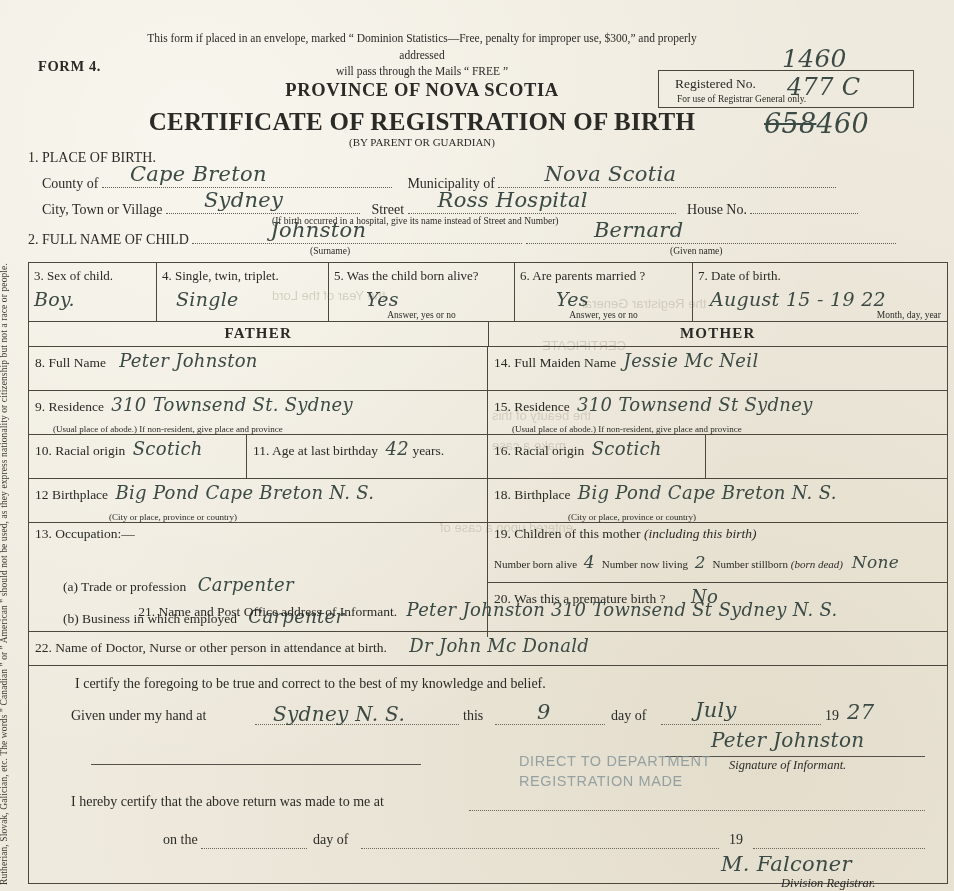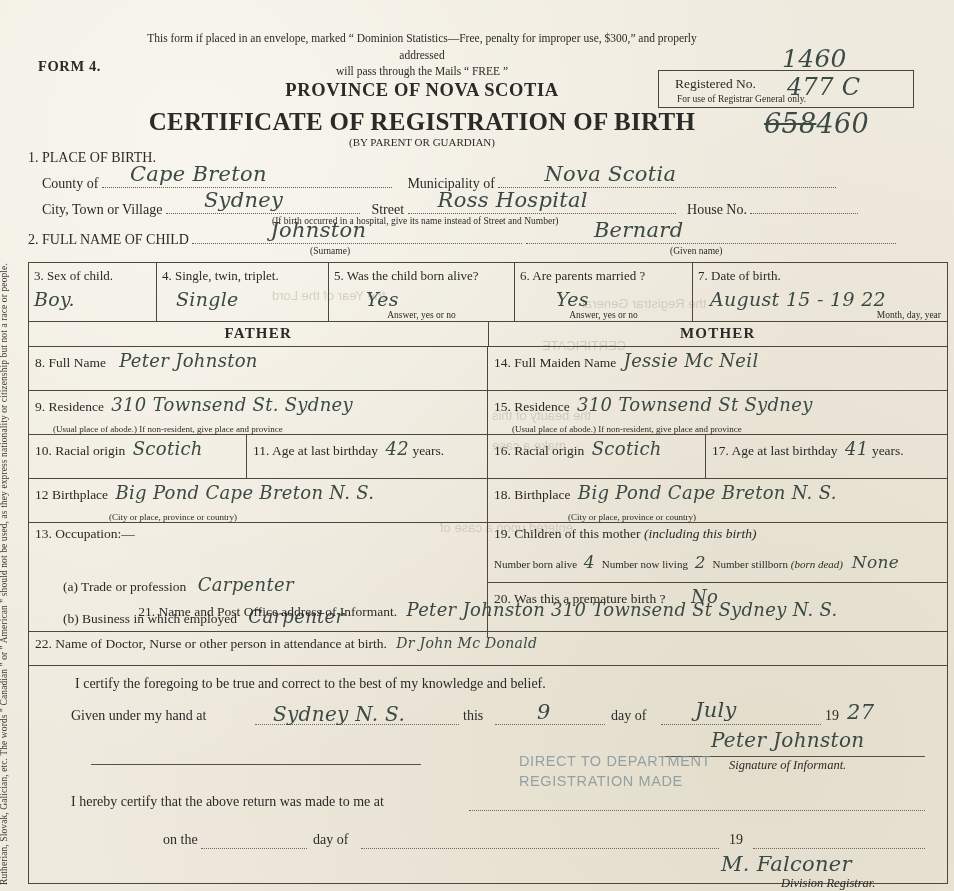--- a/index.html
+++ b/index.html
@@ -459,25 +459,20 @@
             <span>15. Residence</span>
             <span class="hand" style="margin-left:4px">310 Townsend St Sydney</span>
             <span class="sub">(Usual place of abode.)  If non-resident, give place and province</span>
           </div>
           <div class="prow" style="padding:0">
             <div class="inline-split" style="height:100%">
               <div class="s1" style="width:218px; padding:3px 6px; box-sizing:border-box;">
                 <span>16. Racial origin</span>
                 <span class="hand" style="margin-left:4px">Scotich</span>
               </div>
-              <div style="flex:1; padding:3px 6px; box-sizing:border-box;">
-                <span>17. Age at last birthday</span>
-                <span class="hand" style="margin-left:4px">41</span>
-                <span>years.</span>
-              </div>
             </div>
           </div>
           <div class="prow">
             <span>18. Birthplace</span>
             <span class="hand" style="margin-left:4px">Big Pond Cape Breton N. S.</span>
             <span class="sub" style="left:80px">(City or place, province or country)</span>
           </div>
           <div class="prow nb" style="height:26px">
             <span>19. Children of this mother</span>
             <span style="font-style:italic">(including this birth)</span>
@@ -499,21 +494,21 @@
       </div>
     </div>
 
     <div class="row-wide" style="top:596px; height:36px;text-align:center;">
       <span>21. Name and Post Office address of Informant.</span>
       <span class="hand" style="font-size:18px; margin-left:6px">Peter Johnston 310 Townsend St Sydney N. S.</span>
     </div>
 
     <div class="row-wide" style="top:632px; height:34px;">
       <span>22. Name of Doctor, Nurse or other person in attendance at birth.</span>
-      <span class="hand" style="font-size:14px; margin-left:6px">Dr John Mc Donald</span>
+      <span class="hand" style="font-size:18px; margin-left:19px">Dr John Mc Donald</span>
     </div>
 
     <div class="cert-area">
 
       <div class="cert-line" style="left:46px; top:10px;">I certify the foregoing to be true and correct to the best of my knowledge and belief.</div>
 
       <div class="cert-line" style="left:42px; top:42px;">Given under my hand at</div>
       <div class="dotted" style="position:absolute; left:226px; top:58px; width:204px;"></div>
       <div class="hand" style="position:absolute; left:244px; top:36px; font-size:20px;">Sydney N. S.</div>
 

